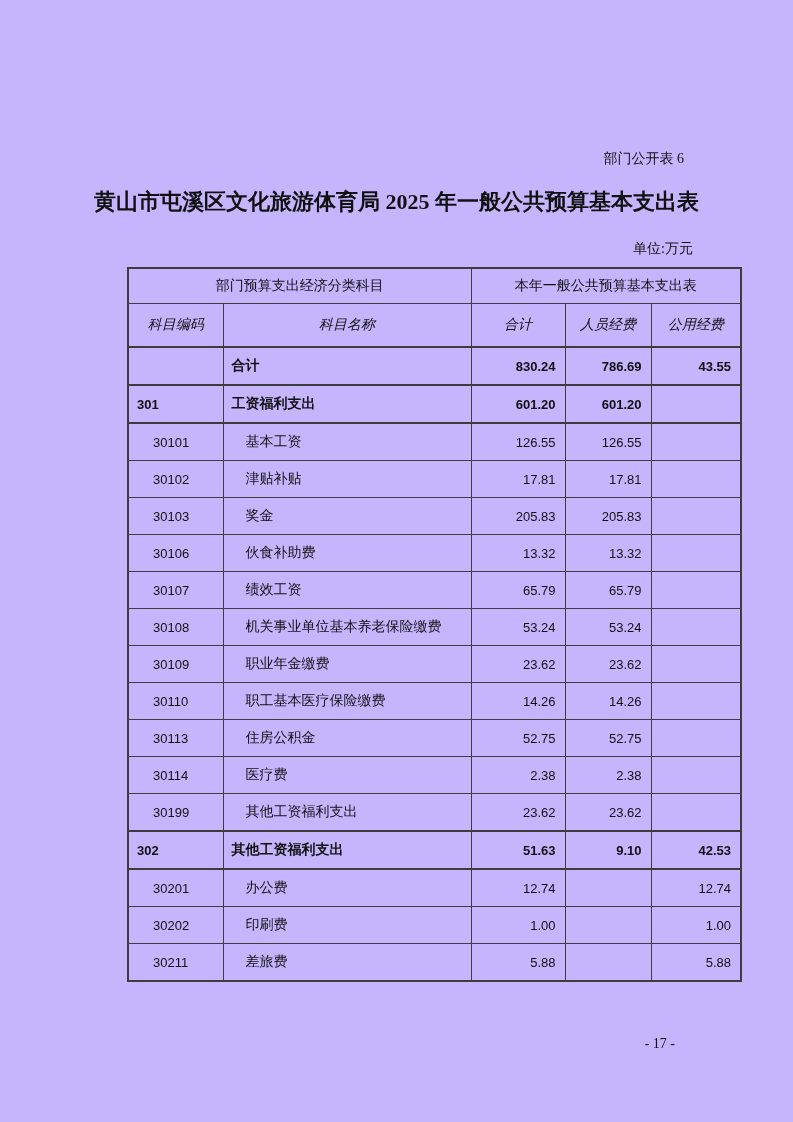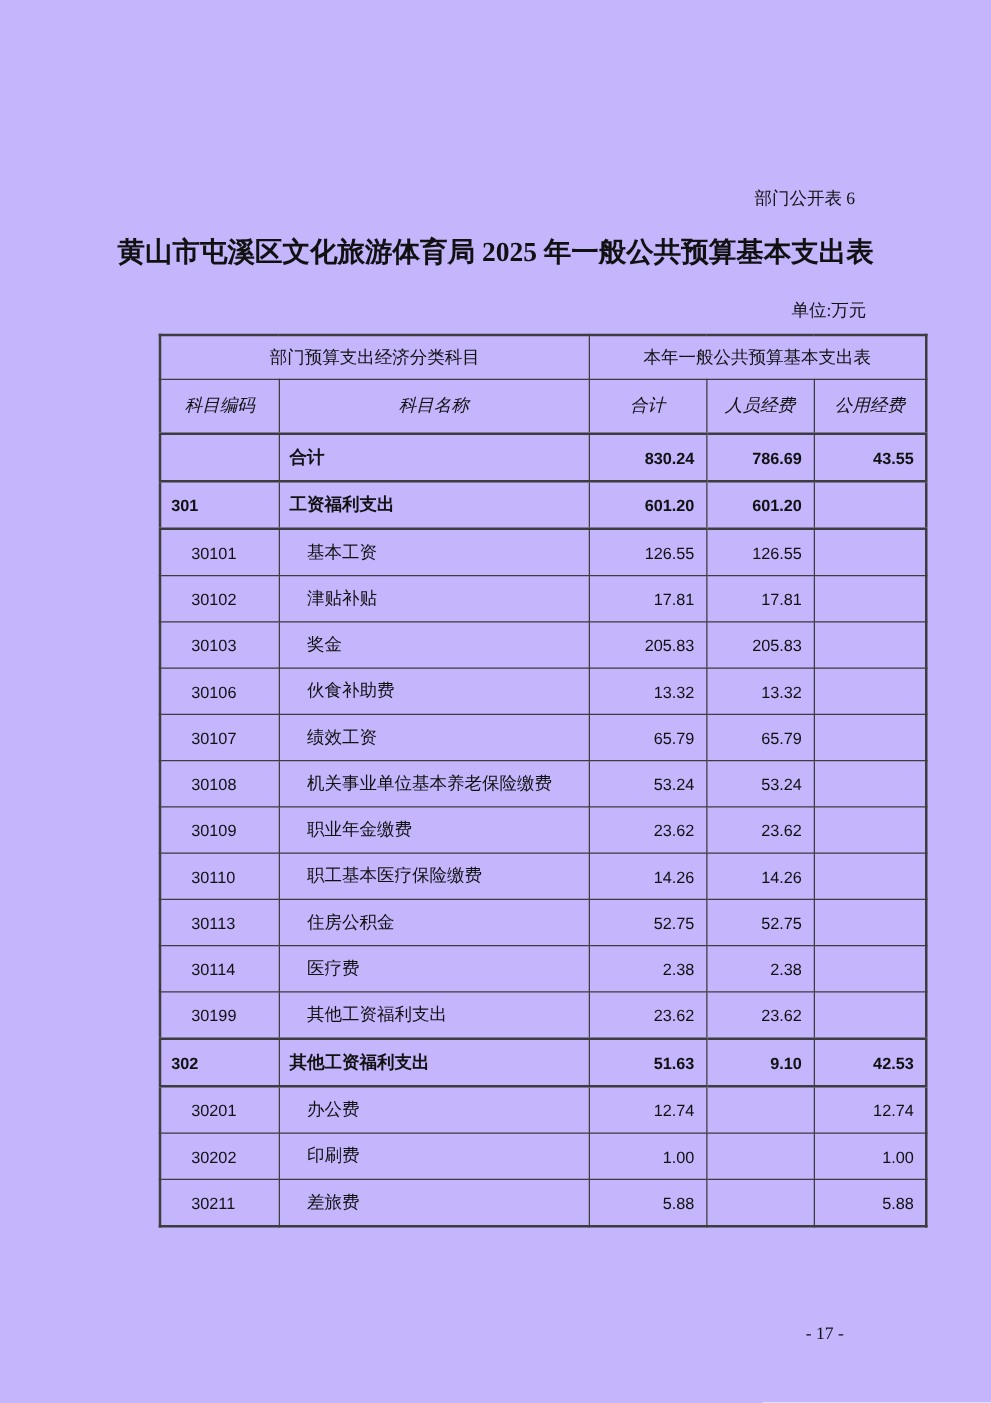--- a/index.html
+++ b/index.html
@@ -83,21 +83,21 @@
     font-family: "Liberation Sans", "DejaVu Sans", sans-serif;
     font-size: 13px;
   }
   tr.section-row td {
     font-weight: bold;
     border-top: 2px solid #3d3d3d;
     border-bottom: 2px solid #3d3d3d;
   }
   .page-number {
     position: absolute;
-    top: 1060px;
+    top: 1036px;
     right: 118px;
     font-size: 14px;
     white-space: nowrap;
   }
 </style>
 </head>
 <body>
 
 <div class="page">
 

